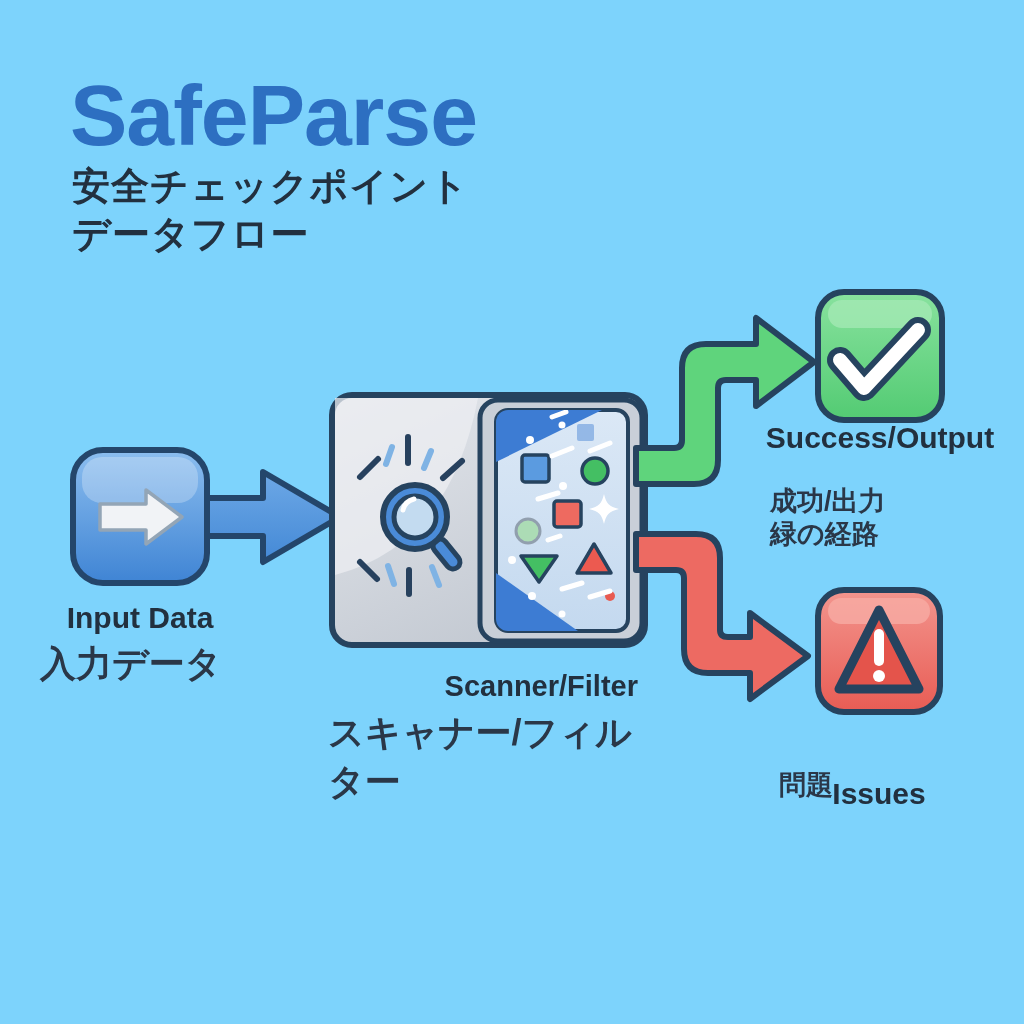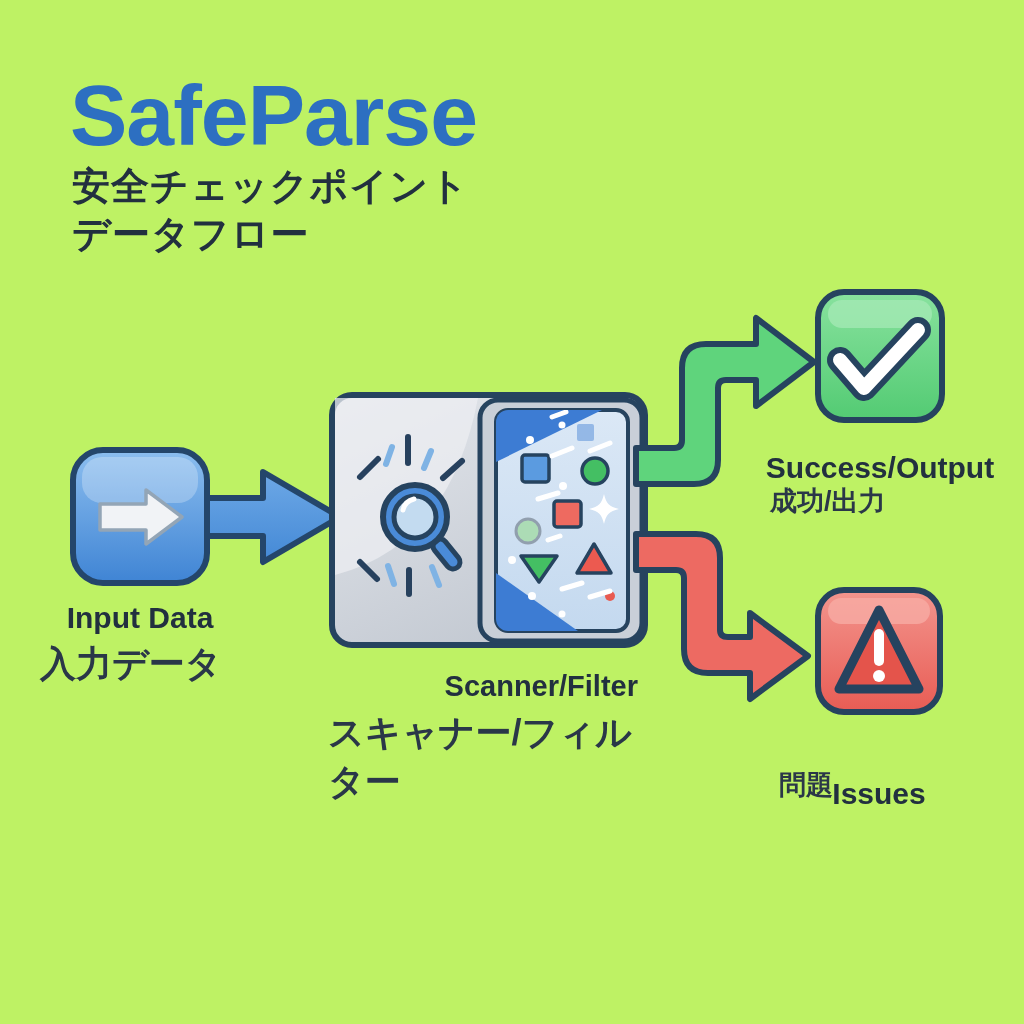--- a/index.html
+++ b/index.html
@@ -1,33 +1,33 @@
 <!DOCTYPE html>
 <html><head>
 <meta charset="utf-8">
 <style>
   html,body{margin:0;padding:0;background:#ffffff;}
   .canvas{
-    position:relative;width:1024px;height:1024px;background:#bef264;overflow:hidden;
+    position:relative;width:1024px;height:1024px;background:#7dd3fc;overflow:hidden;
     font-family:"Liberation Sans","DejaVu Sans",sans-serif;
   }
   .abs{position:absolute;}
   .title{
     left:70px;top:66px;font-size:86px;font-weight:bold;color:#2d6fc1;letter-spacing:-1px;
   }
   .subtitle{
     left:72px;top:162px;font-size:38px;font-weight:bold;color:#22303f;line-height:1.27;letter-spacing:1px;
   }
   .node-label-en{font-size:30px;font-weight:bold;color:#22303f;text-align:center;}
   .node-label-ja{font-size:27px;font-weight:600;color:#2a3748;}
   .lbl-input-en{left:60px;top:601px;width:160px;text-align:center;}
   .lbl-input-ja{left:40px;top:640px;width:200px;font-size:36px;}
   .lbl-scanner-en{left:338px;top:670px;width:300px;font-size:29px;text-align:right;}
   .lbl-scanner-ja{left:328px;top:709px;width:320px;font-size:36px;}
-  .lbl-success-en{left:760px;top:451px;width:240px;text-align:center;}
+  .lbl-success-en{left:760px;top:421px;width:240px;text-align:center;}
   .lbl-success-ja1{left:770px;top:483px;width:220px;}
   .lbl-success-ja2{left:770px;top:516px;width:220px;}
   .lbl-issues-en{left:799px;top:729px;width:160px;margin-top:48px;}
   .lbl-issues-ja1{left:779px;top:767px;width:200px;}
   .lbl-issues-ja2{left:779px;top:801px;width:200px;}
   svg{position:absolute;left:0;top:0;}
 </style>
 </head>
 <body>
 
@@ -164,17 +164,18 @@
   </div>
 
   <div class="abs node-label-en lbl-input-en">Input Data</div>
   <div class="abs node-label-ja lbl-input-ja">入力データ</div>
 
   <div class="abs node-label-en lbl-scanner-en">Scanner/Filter</div>
   <div class="abs node-label-ja lbl-scanner-ja">スキャナー/フィルター</div>
 
   <div class="abs node-label-en lbl-success-en">Success/Output</div>
   <div class="abs node-label-ja lbl-success-ja1">成功/出力</div>
+  <div class="abs node-label-ja lbl-success-ja2">緑の経路</div>
 
   <div class="abs node-label-en lbl-issues-en">Issues</div>
   <div class="abs node-label-ja lbl-issues-ja1">問題</div>
 
 </div>
 
 </body></html>

